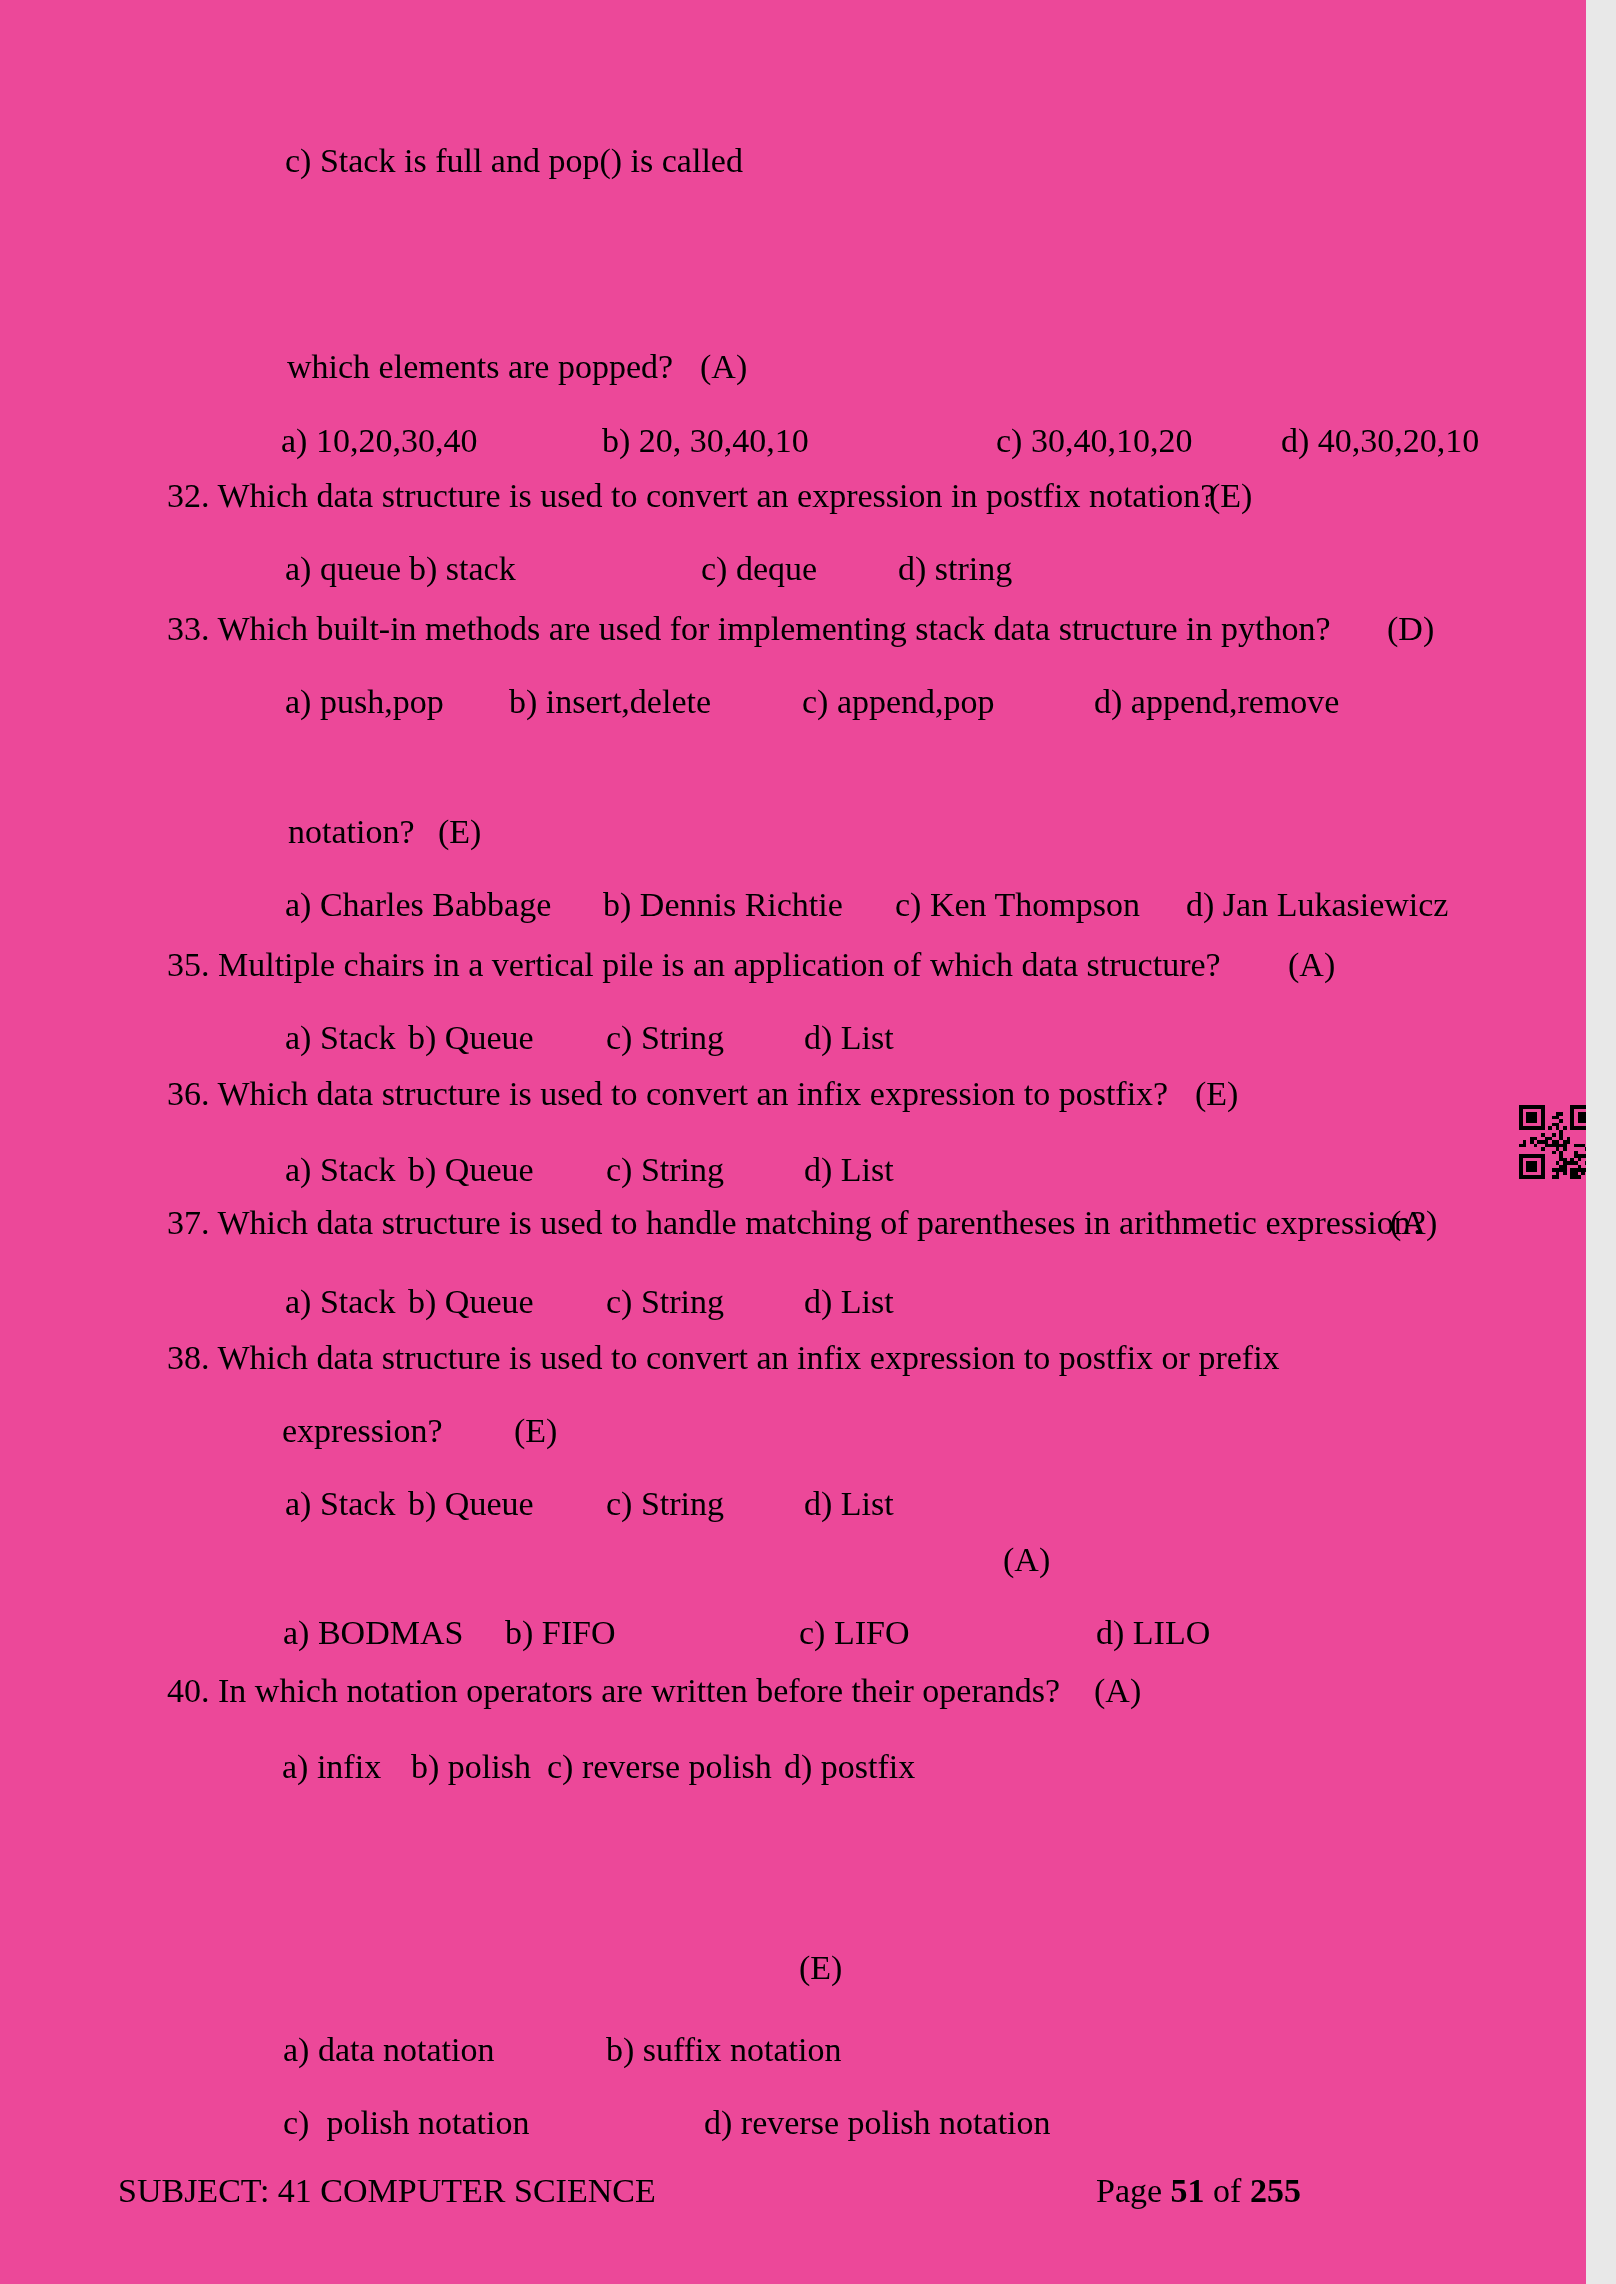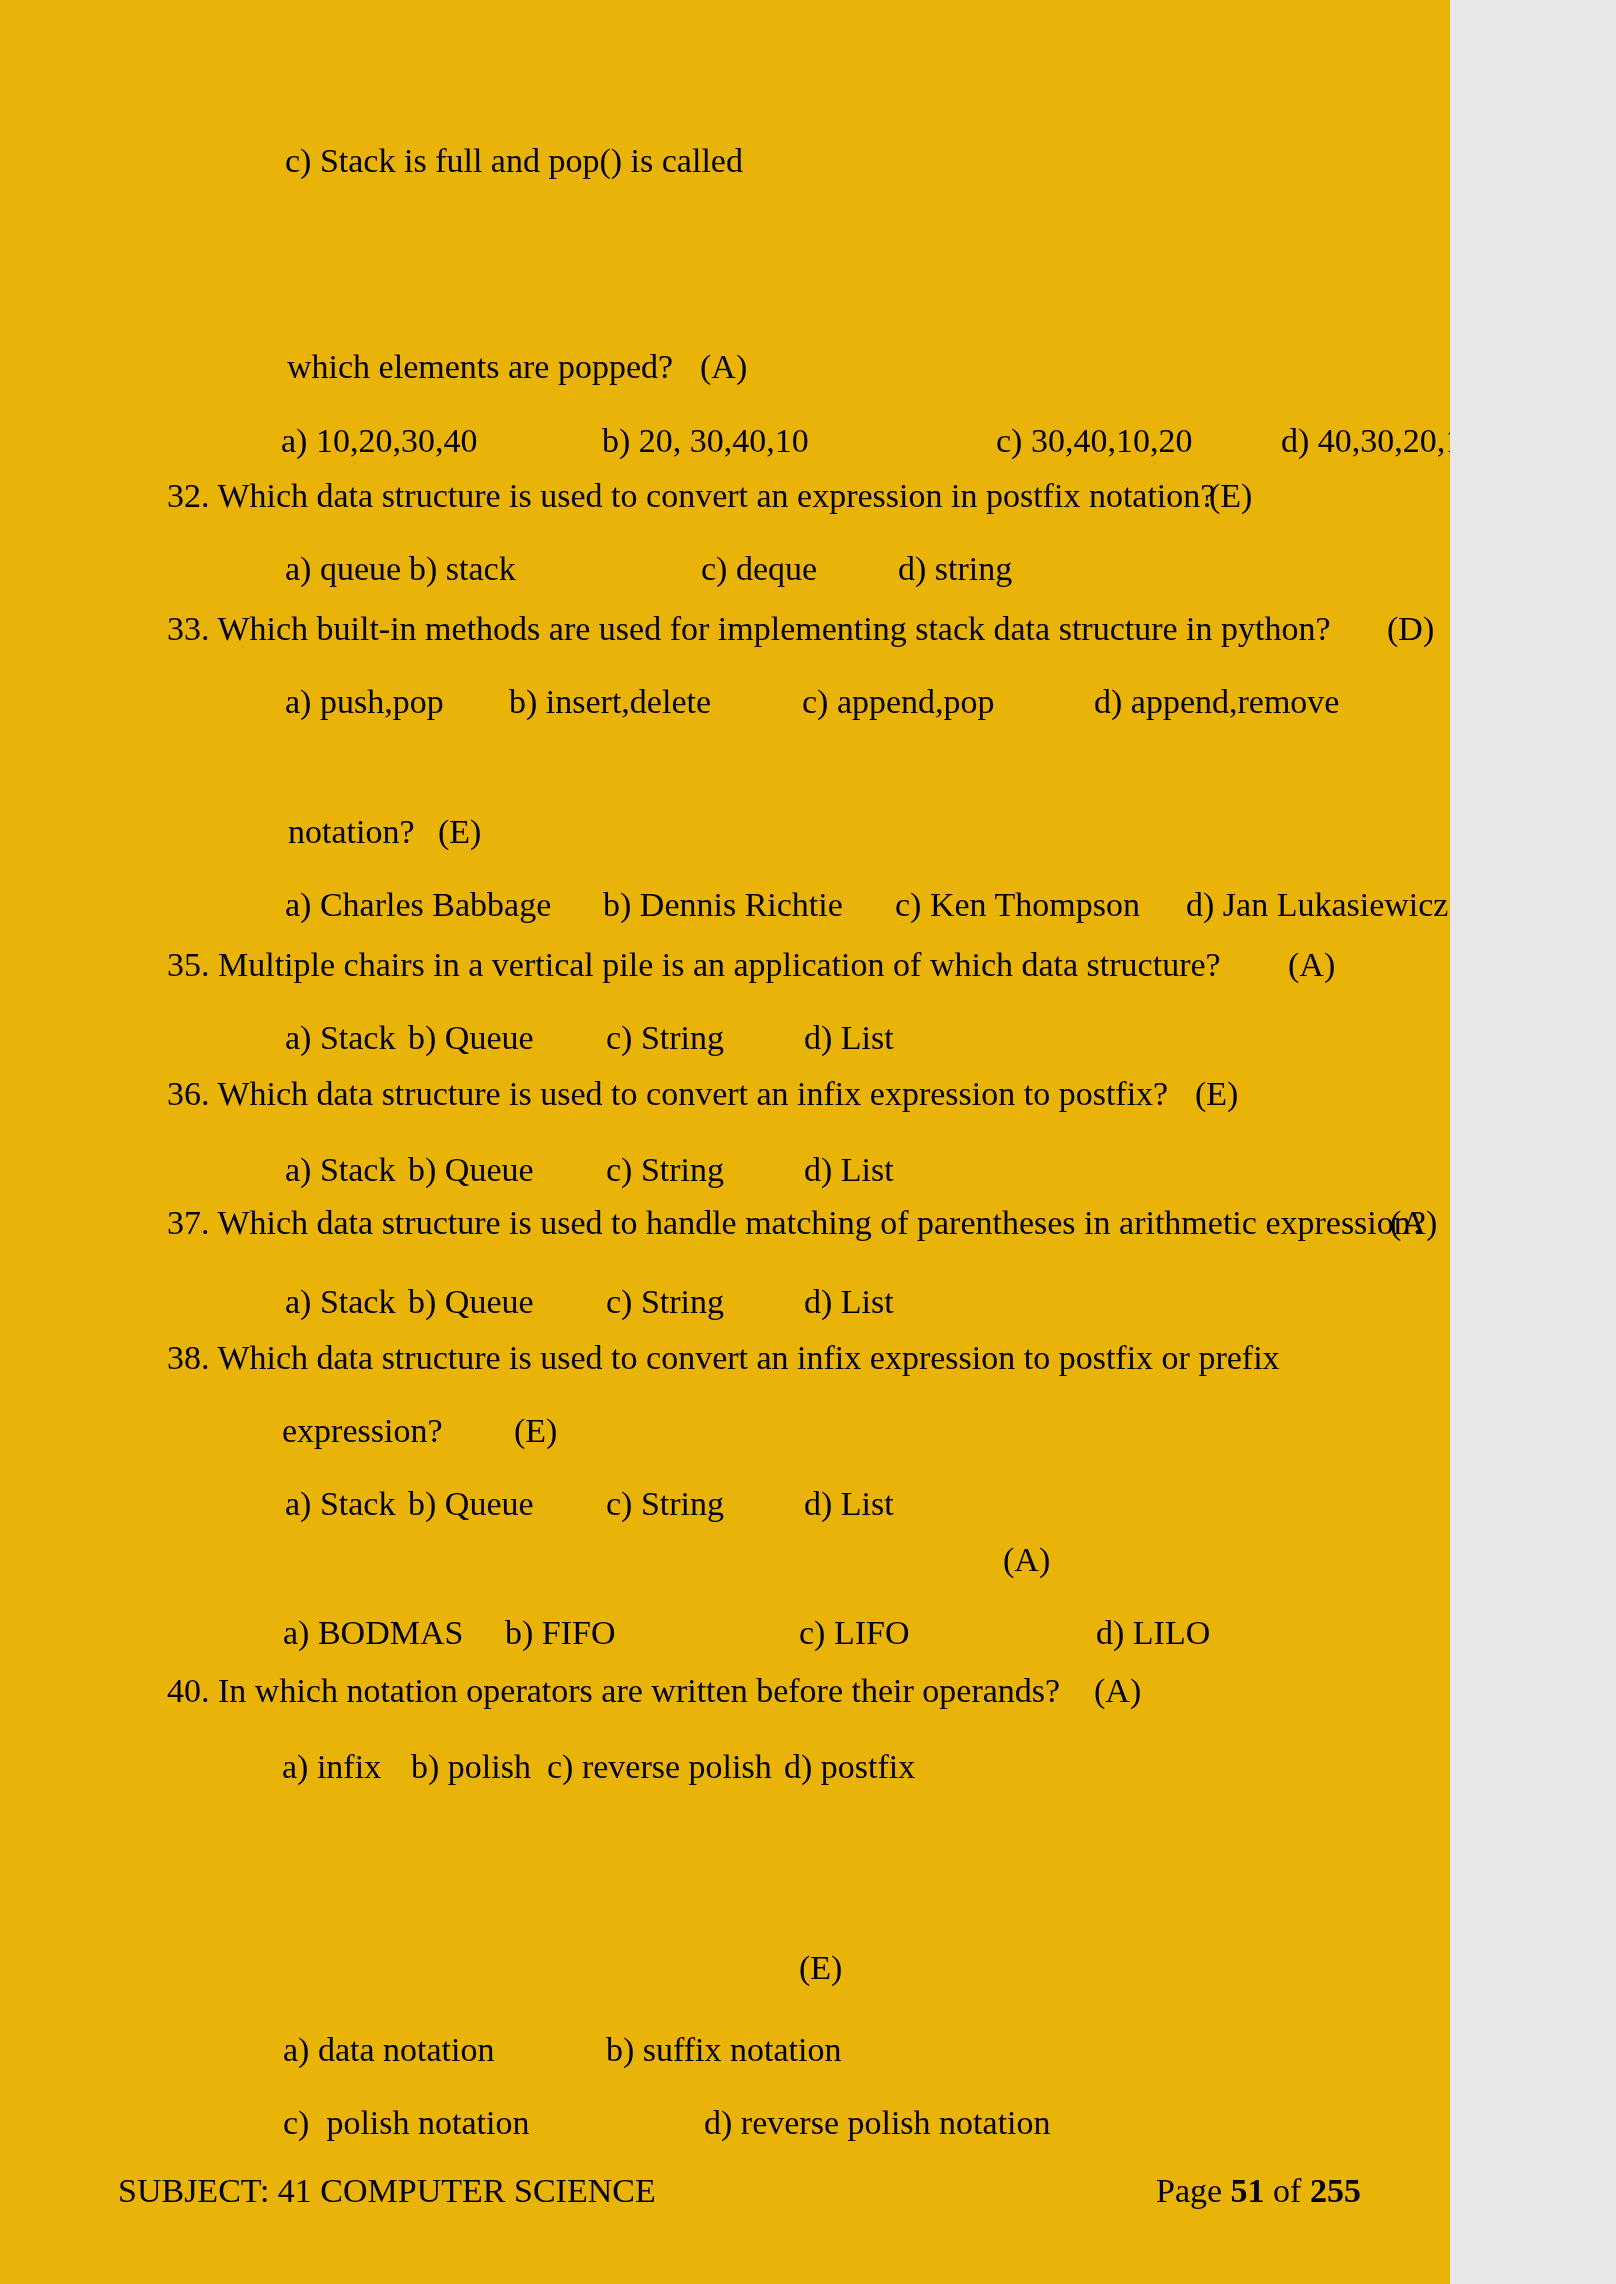--- a/index.html
+++ b/index.html
@@ -1,19 +1,19 @@
 <!DOCTYPE html>
 <html style="font-size:10.4px"><head>
 <meta charset="utf-8">
 <style>
   html,body{margin:0;padding:0;background:#e8e8e8;}
   .page{
     position:relative;
-    width:1450px;height:2284px;
-    background:#eab308;
+    width:1586px;height:2284px;
+    background:#ec4899;
     font-family:"Liberation Serif","DejaVu Serif",serif;
     color:#000000;
     overflow:hidden;
   }
   .t{
     position:absolute;
     font-size:34px;
     line-height:39px;
     white-space:pre;
     letter-spacing:0px;
@@ -306,16 +306,16 @@
   <span class="t" style="left:547px;top:1747px">c) reverse polish</span>
   <span class="t" style="left:784px;top:1747px">d) postfix</span>
 
   <span class="t" style="left:799px;top:1948px">(E)</span>
   <span class="t" style="left:283px;top:2030px">a) data notation</span>
   <span class="t" style="left:606px;top:2030px">b) suffix notation</span>
   <span class="t" style="left:283px;top:2103px">c)  polish notation</span>
   <span class="t" style="left:704px;top:2103px">d) reverse polish notation</span>
 
   <span class="t" style="left:118px;top:2171px">SUBJECT: 41 COMPUTER SCIENCE</span>
-  <span class="t" style="left:1156px;top:2171px"><span>Page </span><span class="b">51</span><span> of </span><span class="b">255</span></span>
+  <span class="t" style="left:1096px;top:2171px"><span>Page </span><span class="b">51</span><span> of </span><span class="b">255</span></span>
 
 </div>
 
 
 </body></html>

